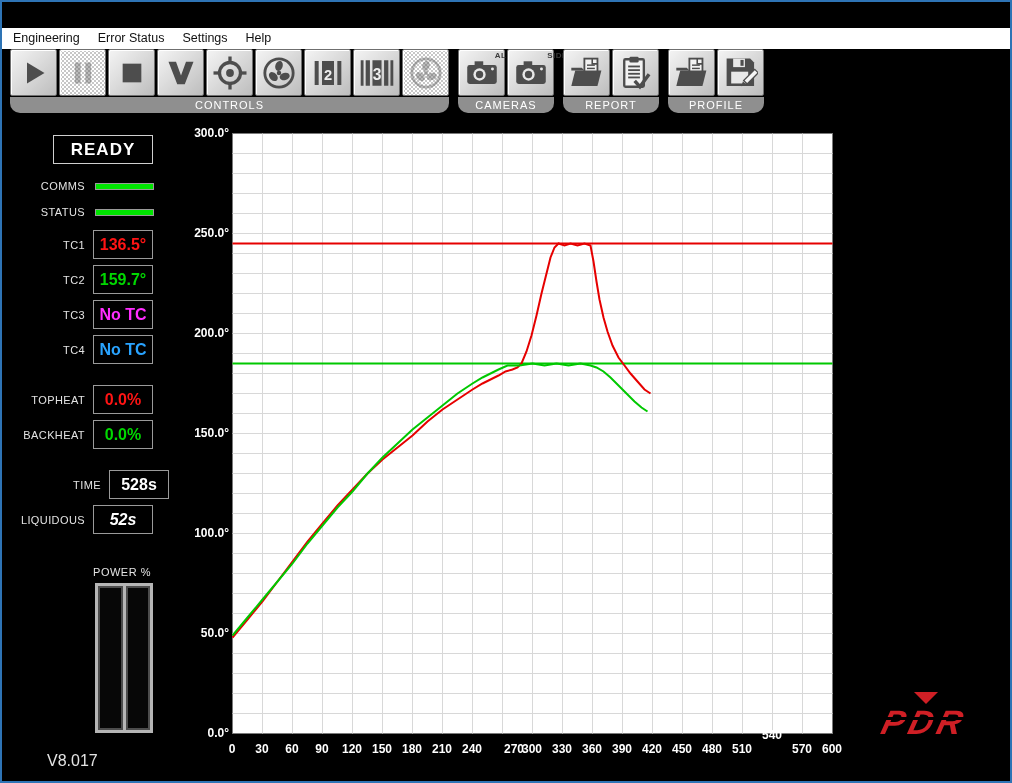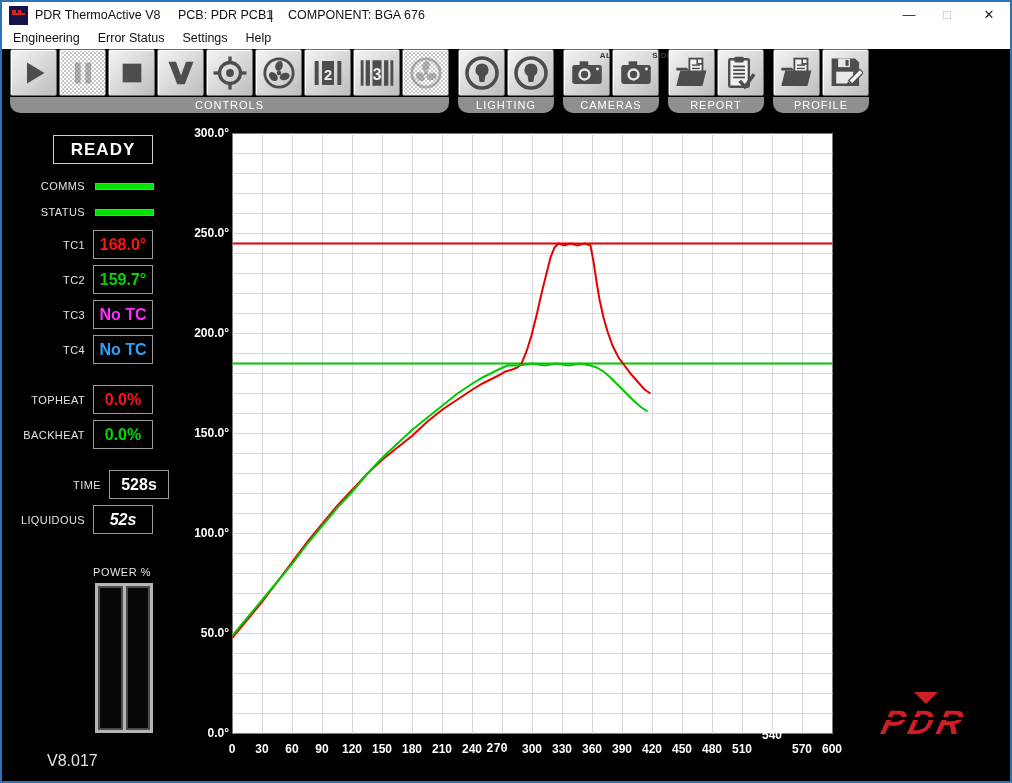--- a/index.html
+++ b/index.html
@@ -68,34 +68,20 @@
     color:#fff; height:15px; line-height:15px; }
 
   
   #logo { position:absolute; left:874px; top:682px; width:130px; height:62px; }
 </style>
 </head>
 <body>
 
 <div id="window">
 
-  <div id="titlebar">
-    <div id="app-icon">
-      <div class="m1"></div>
-        <div class="m2"></div>
-        <div class="m3"></div>
-    </div>
-    <span class="tseg" style="left:33px;">PDR ThermoActive V8</span>
-    <span class="tseg" style="left:176px;">PCB: PDR PCB1</span>
-    <span class="tseg" style="left:268px;">|</span>
-    <span class="tseg" style="left:286px;">COMPONENT: BGA 676</span>
-    <div class="winbtn" id="min-btn" style="left:890px;">—</div>
-    <div class="winbtn" id="max-btn" style="left:928px;">□</div>
-    <div class="winbtn" id="close-btn" style="left:970px;">✕</div>
-  </div>
 
   <div id="menubar">
       <div class="menu-item">Engineering</div>
       <div class="menu-item">Error Status</div>
       <div class="menu-item">Settings</div>
       <div class="menu-item">Help</div>
     </div>
 
   <div id="toolbar">
       <div class="tb-group">
@@ -166,39 +152,20 @@
               <g fill="#4d4d4d">
                 <ellipse cx="12" cy="7" rx="2.6" ry="3.6" transform="rotate(18 12 7)"></ellipse>
                 <ellipse cx="8" cy="14.5" rx="2.6" ry="3.6" transform="rotate(135 8 14.5)"></ellipse>
                 <ellipse cx="16" cy="14.5" rx="2.6" ry="3.6" transform="rotate(255 16 14.5)"></ellipse>
                 <circle cx="12" cy="12" r="1.6"></circle>
               </g>
             </svg>
           </div>
         </div>
         <div class="tb-strip">CONTROLS</div>
-      </div>
-      <div class="tb-group">
-        <div class="tb-buttons">
-          <div class="tb-btn">
-            <svg width="36" height="36" viewBox="0 0 24 24">
-              <circle cx="12" cy="12" r="10" fill="none" stroke="#4d4d4d" stroke-width="2.4"></circle>
-              <circle cx="12" cy="10" r="4.4" fill="#4d4d4d"></circle>
-              <polygon points="9.6,13 14.4,13 13.6,18 10.4,18" fill="#4d4d4d"></polygon>
-            </svg>
-          </div>
-          <div class="tb-btn">
-            <svg width="36" height="36" viewBox="0 0 24 24">
-              <circle cx="12" cy="12" r="10" fill="none" stroke="#4d4d4d" stroke-width="2.4"></circle>
-              <circle cx="12" cy="10" r="4.4" fill="#4d4d4d"></circle>
-              <polygon points="9.6,13 14.4,13 13.6,18 10.4,18" fill="#4d4d4d"></polygon>
-            </svg>
-          </div>
-        </div>
-        <div class="tb-strip">LIGHTING</div>
       </div>
       <div class="tb-group">
         <div class="tb-buttons">
           <div class="tb-btn">
             <svg width="32" height="26" viewBox="0 0 26 20">
               <rect x="7" y="0.5" width="7" height="4" fill="#4d4d4d"></rect>
               <rect x="1" y="3.5" width="24" height="15.5" rx="2" fill="#4d4d4d"></rect>
               <circle cx="11" cy="11.2" r="5" fill="#e8e8e8"></circle>
               <circle cx="11" cy="11.2" r="3" fill="#4d4d4d"></circle>
               <circle cx="21.5" cy="6.8" r="1.2" fill="#e8e8e8"></circle>
@@ -287,21 +254,21 @@
           <div class="ind-bar" style="background: rgb(0, 228, 0);"></div>
         </div>
         <div class="ind-row" style="top: 83px; margin-top: 6px;">
           <div class="side-label">STATUS</div>
           <div class="ind-bar" style="background: rgb(0, 228, 0);"></div>
         </div>
       </div>
     <div id="readout-rows">
         <div class="val-row" style="top: 113px;">
           <div class="side-label">TC1</div>
-          <div class="val-box" style="color: rgb(255, 20, 20);">168.0°</div>
+          <div class="val-box" style="color: rgb(255, 20, 20);">136.5°</div>
         </div>
         <div class="val-row" style="top: 148px;">
           <div class="side-label">TC2</div>
           <div class="val-box" style="color: rgb(0, 216, 0);">159.7°</div>
         </div>
         <div class="val-row" style="top: 183px;">
           <div class="side-label">TC3</div>
           <div class="val-box" style="color: rgb(255, 45, 255);">No TC</div>
         </div>
         <div class="val-row" style="top: 218px;">
@@ -403,21 +370,21 @@
         <div class="ylab" style="left: 0px; top: 609px;">0.0°</div>
         <div class="xlab" style="left: 28px; top: 625px;">0</div>
         <div class="xlab" style="left: 58px; top: 625px;">30</div>
         <div class="xlab" style="left: 88px; top: 625px;">60</div>
         <div class="xlab" style="left: 118px; top: 625px;">90</div>
         <div class="xlab" style="left: 148px; top: 625px;">120</div>
         <div class="xlab" style="left: 178px; top: 625px;">150</div>
         <div class="xlab" style="left: 208px; top: 625px;">180</div>
         <div class="xlab" style="left: 238px; top: 625px;">210</div>
         <div class="xlab" style="left: 268px; top: 625px;">240</div>
-        <div class="xlab" style="left: 293px; top: 625px; font-family: Liberation Mono, monospace;">270</div>
+        <div class="xlab" style="left: 310px; top: 625px;">270</div>
         <div class="xlab" style="left: 328px; top: 625px;">300</div>
         <div class="xlab" style="left: 358px; top: 625px;">330</div>
         <div class="xlab" style="left: 388px; top: 625px;">360</div>
         <div class="xlab" style="left: 418px; top: 625px;">390</div>
         <div class="xlab" style="left: 448px; top: 625px;">420</div>
         <div class="xlab" style="left: 478px; top: 625px;">450</div>
         <div class="xlab" style="left: 508px; top: 625px;">480</div>
         <div class="xlab" style="left: 538px; top: 625px;">510</div>
         <div class="xlab" style="left: 568px; top: 611px;">540</div>
         <div class="xlab" style="left: 598px; top: 625px;">570</div>

